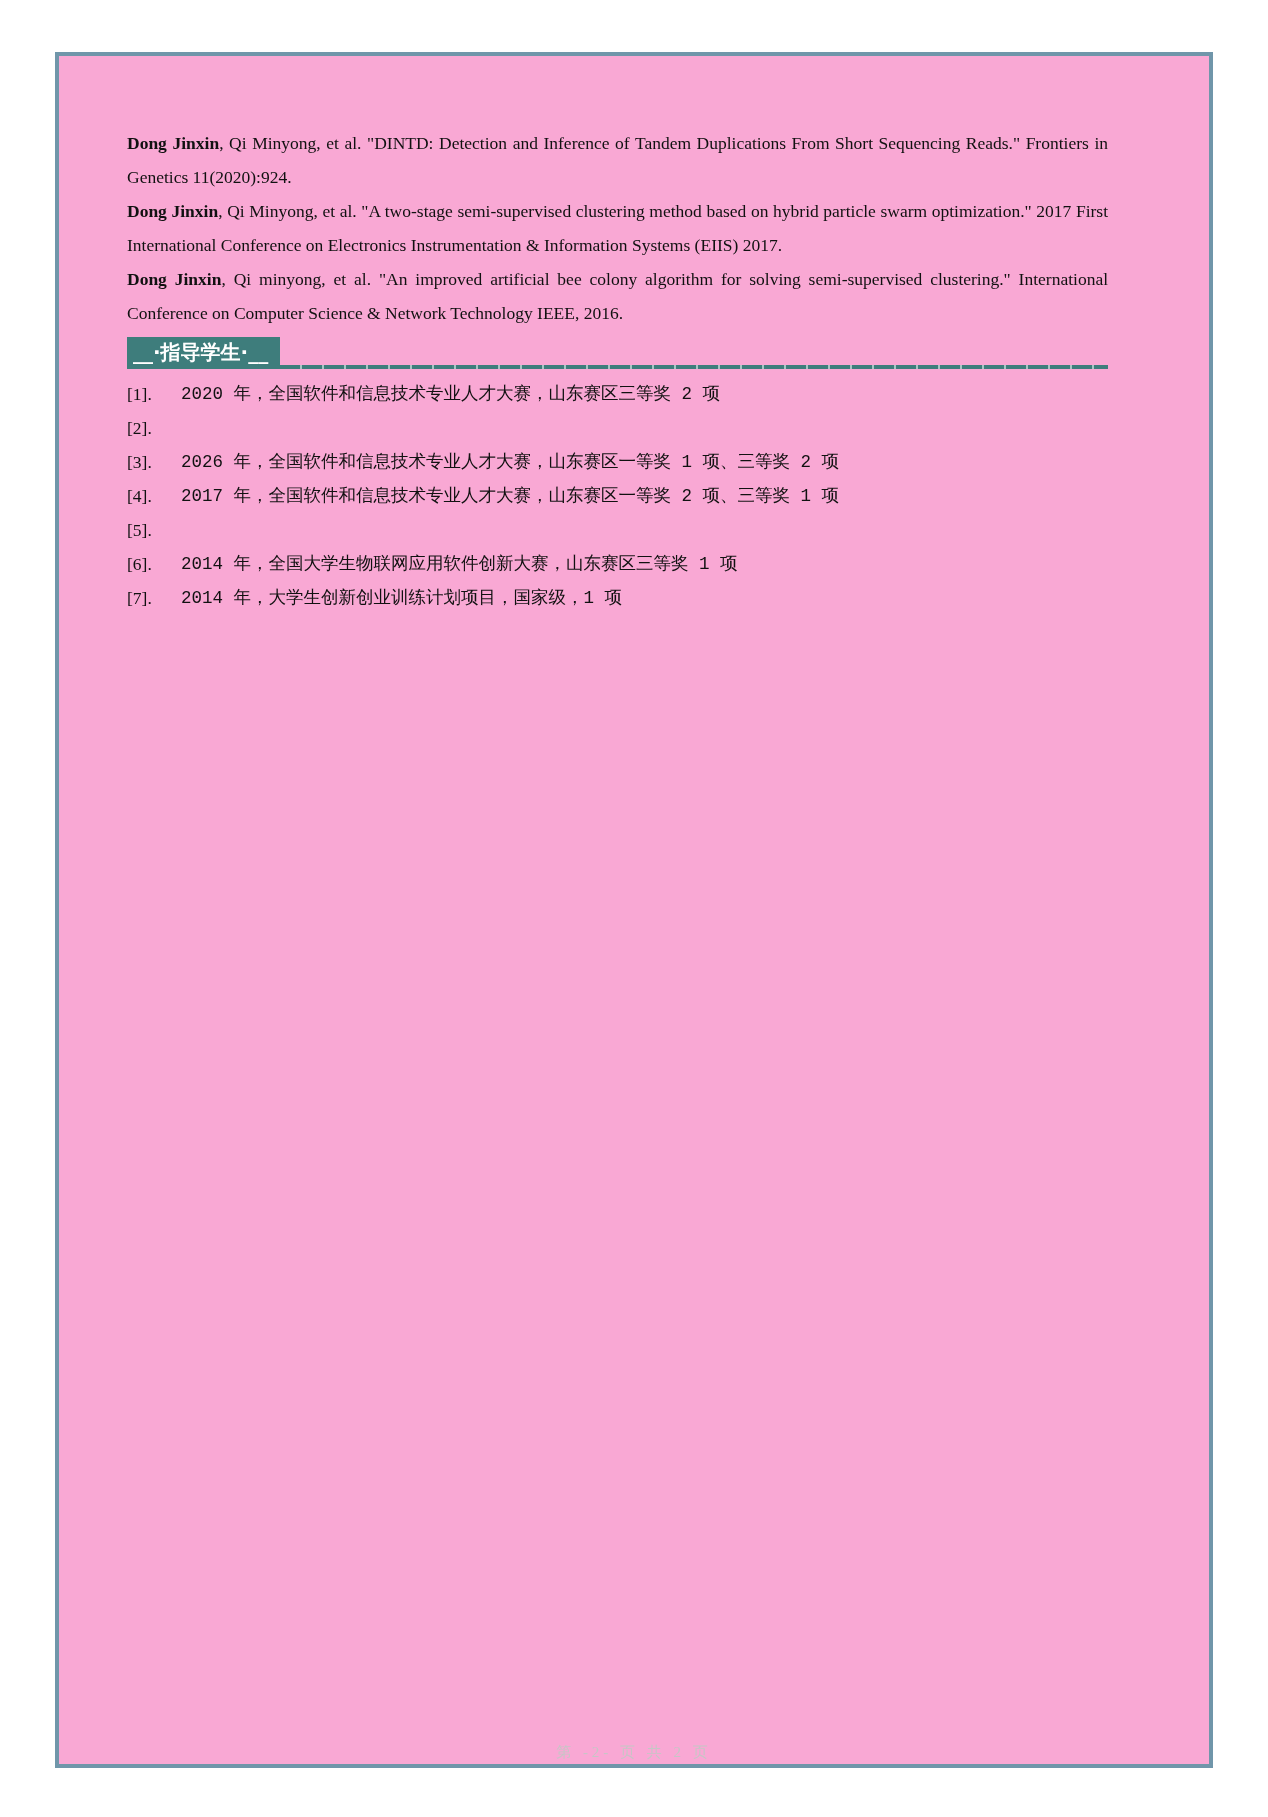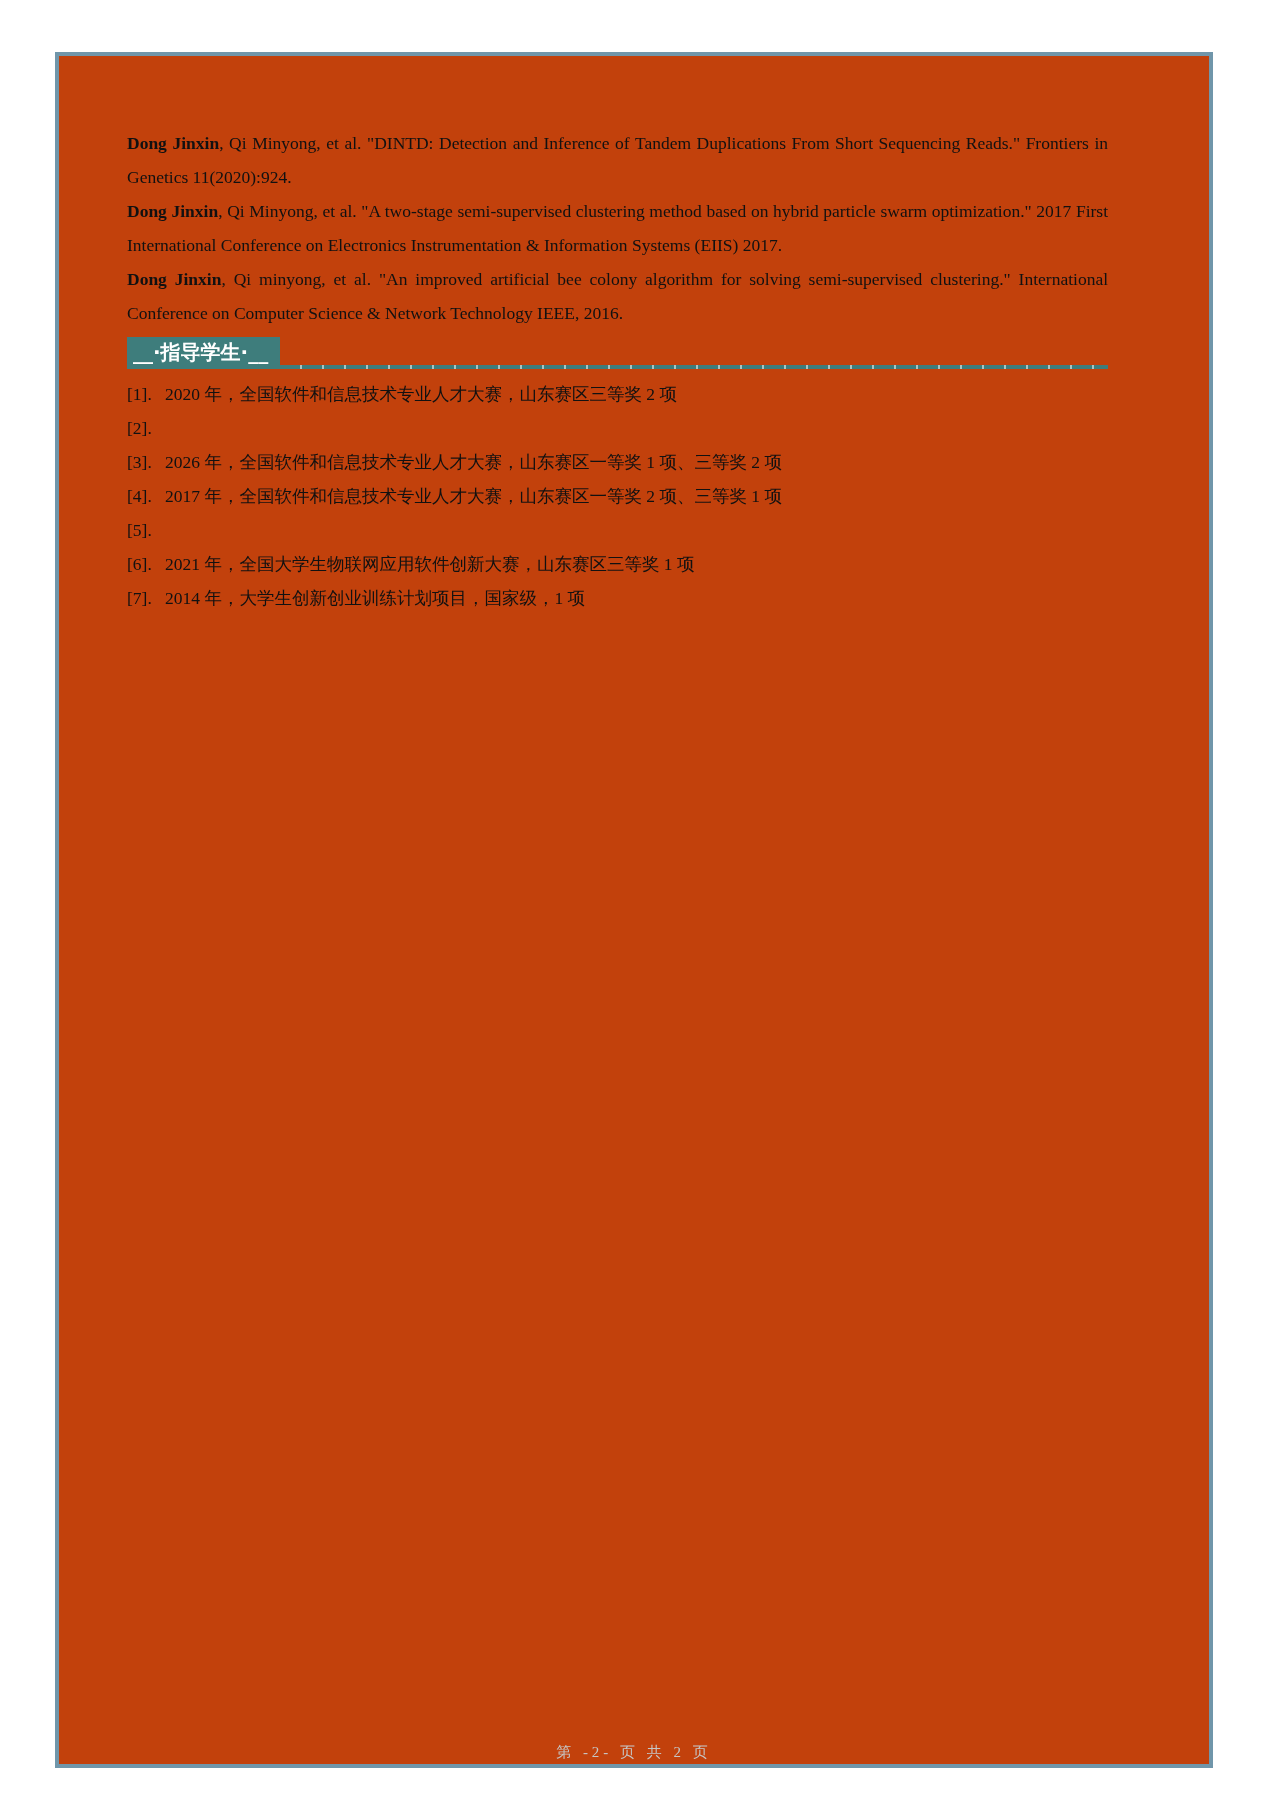--- a/index.html
+++ b/index.html
@@ -2,21 +2,21 @@
 <html><head>
 <meta charset="utf-8">
 <style>
   html,body{margin:0;padding:0;}
   body{
     width:1268px;height:1817px;position:relative;background:#ffffff;
     font-family:"Liberation Serif","DejaVu Serif",serif;color:#111;
   }
   .frame{
     position:absolute;left:55px;top:52px;width:1158px;height:1716px;
-    border:4px solid #7096aa;box-sizing:border-box;background:#c2410c;
+    border:4px solid #7096aa;box-sizing:border-box;background:#f9a8d4;
   }
   .content{
     position:absolute;left:68px;top:70px;width:981px;
   }
   .publications p.pub{
     margin:0;font-size:17.5px;line-height:34px;text-align:justify;
     -moz-text-align-last:auto;
   }
   .publications p.pub span.b{font-weight:bold;}
   .section-header{
@@ -34,21 +34,22 @@
   }
   .awards{margin-top:8px;}
   .award-row{
     display:flex;font-size:17.5px;line-height:34px;
   }
   .award-num{
     width:38px;flex:0 0 38px;
     font-family:"Liberation Serif","DejaVu Serif",serif;
   }
   .award-text{
-    font-family:Liberation Serif, serif;
+    font-family:Liberation Mono, monospace;
+    margin-left:16px;
   }
   .footer{
     position:absolute;left:0;width:100%;top:1700px;text-align:center;
     color:#c6c6c6;font-size:15px;letter-spacing:4px;
     font-family:"Liberation Serif","DejaVu Serif",serif;
     margin-top:43px;
   }
 </style>
 </head>
 <body>
@@ -82,21 +83,21 @@
           </div>
           <div class="award-row">
             <span class="award-num">[4].</span>
             <span class="award-text">2017 年，全国软件和信息技术专业人才大赛，山东赛区一等奖 2 项、三等奖 1 项</span>
           </div>
           <div class="award-row">
             <span class="award-num">[5].</span>
           </div>
           <div class="award-row">
             <span class="award-num">[6].</span>
-            <span class="award-text">2021 年，全国大学生物联网应用软件创新大赛，山东赛区三等奖 1 项</span>
+            <span class="award-text">2014 年，全国大学生物联网应用软件创新大赛，山东赛区三等奖 1 项</span>
           </div>
           <div class="award-row">
             <span class="award-num">[7].</span>
             <span class="award-text">2014 年，大学生创新创业训练计划项目，国家级，1 项</span>
           </div>
         </div>
 
     </div>
   </div>
 

